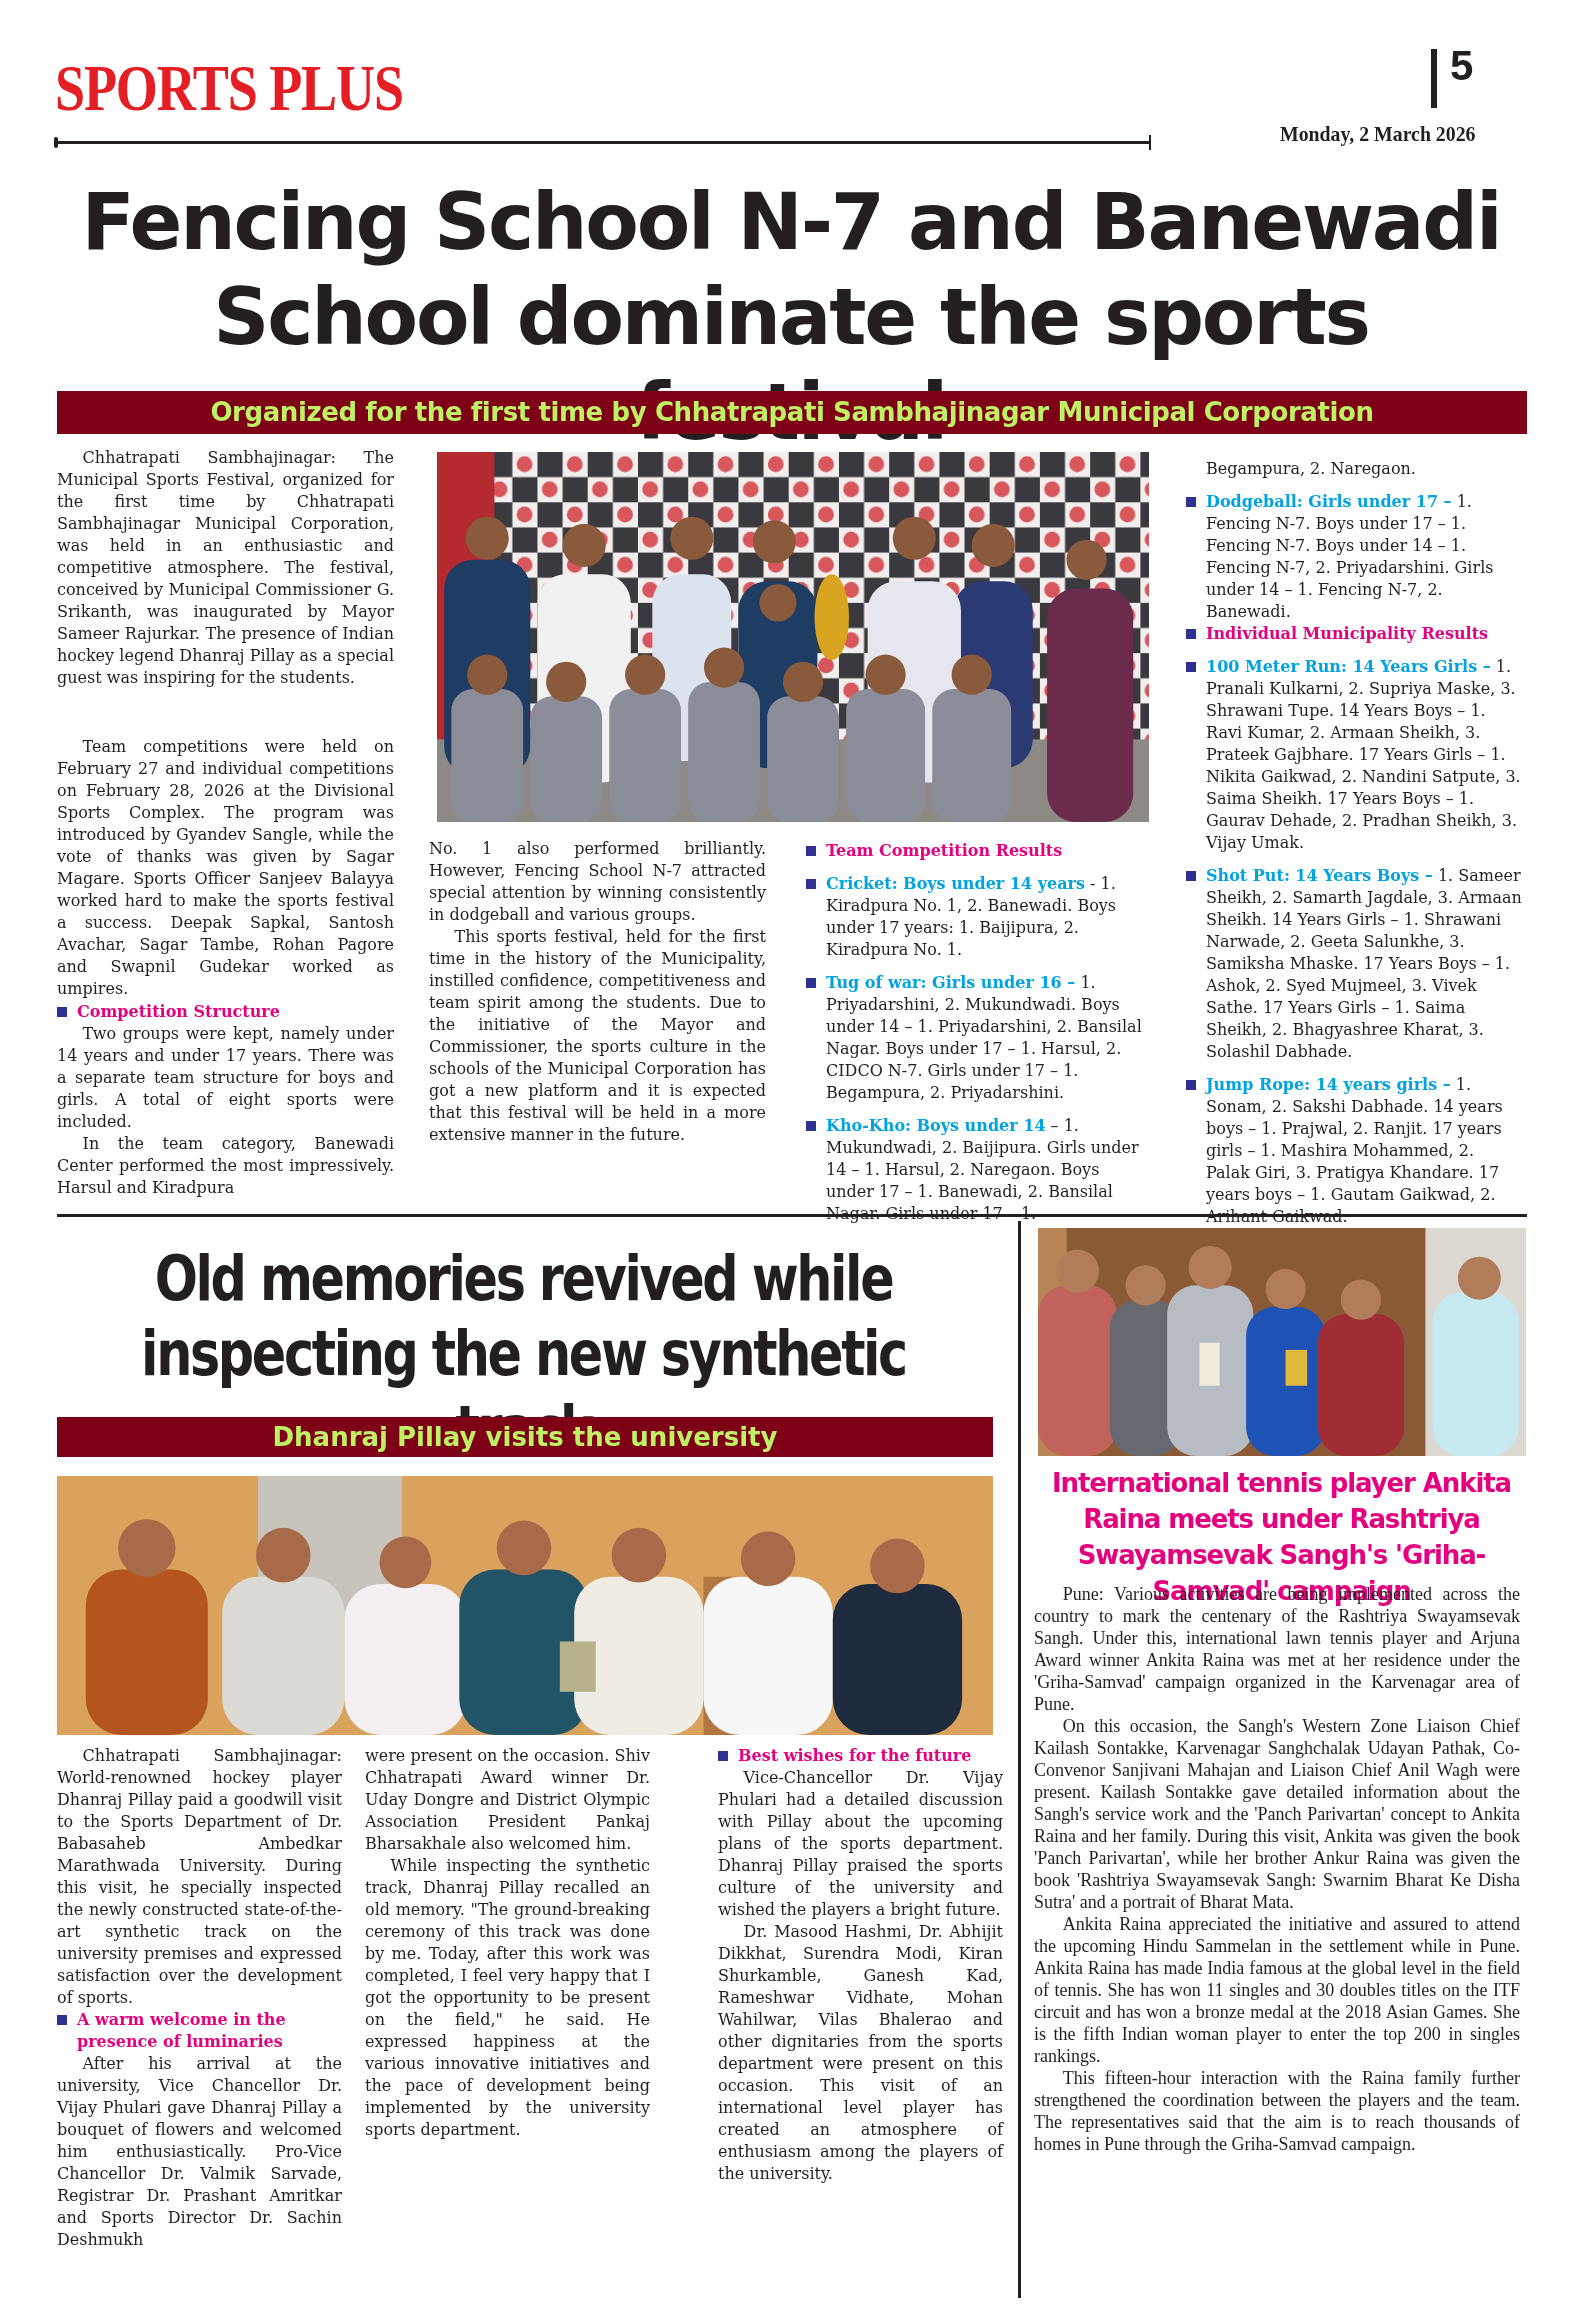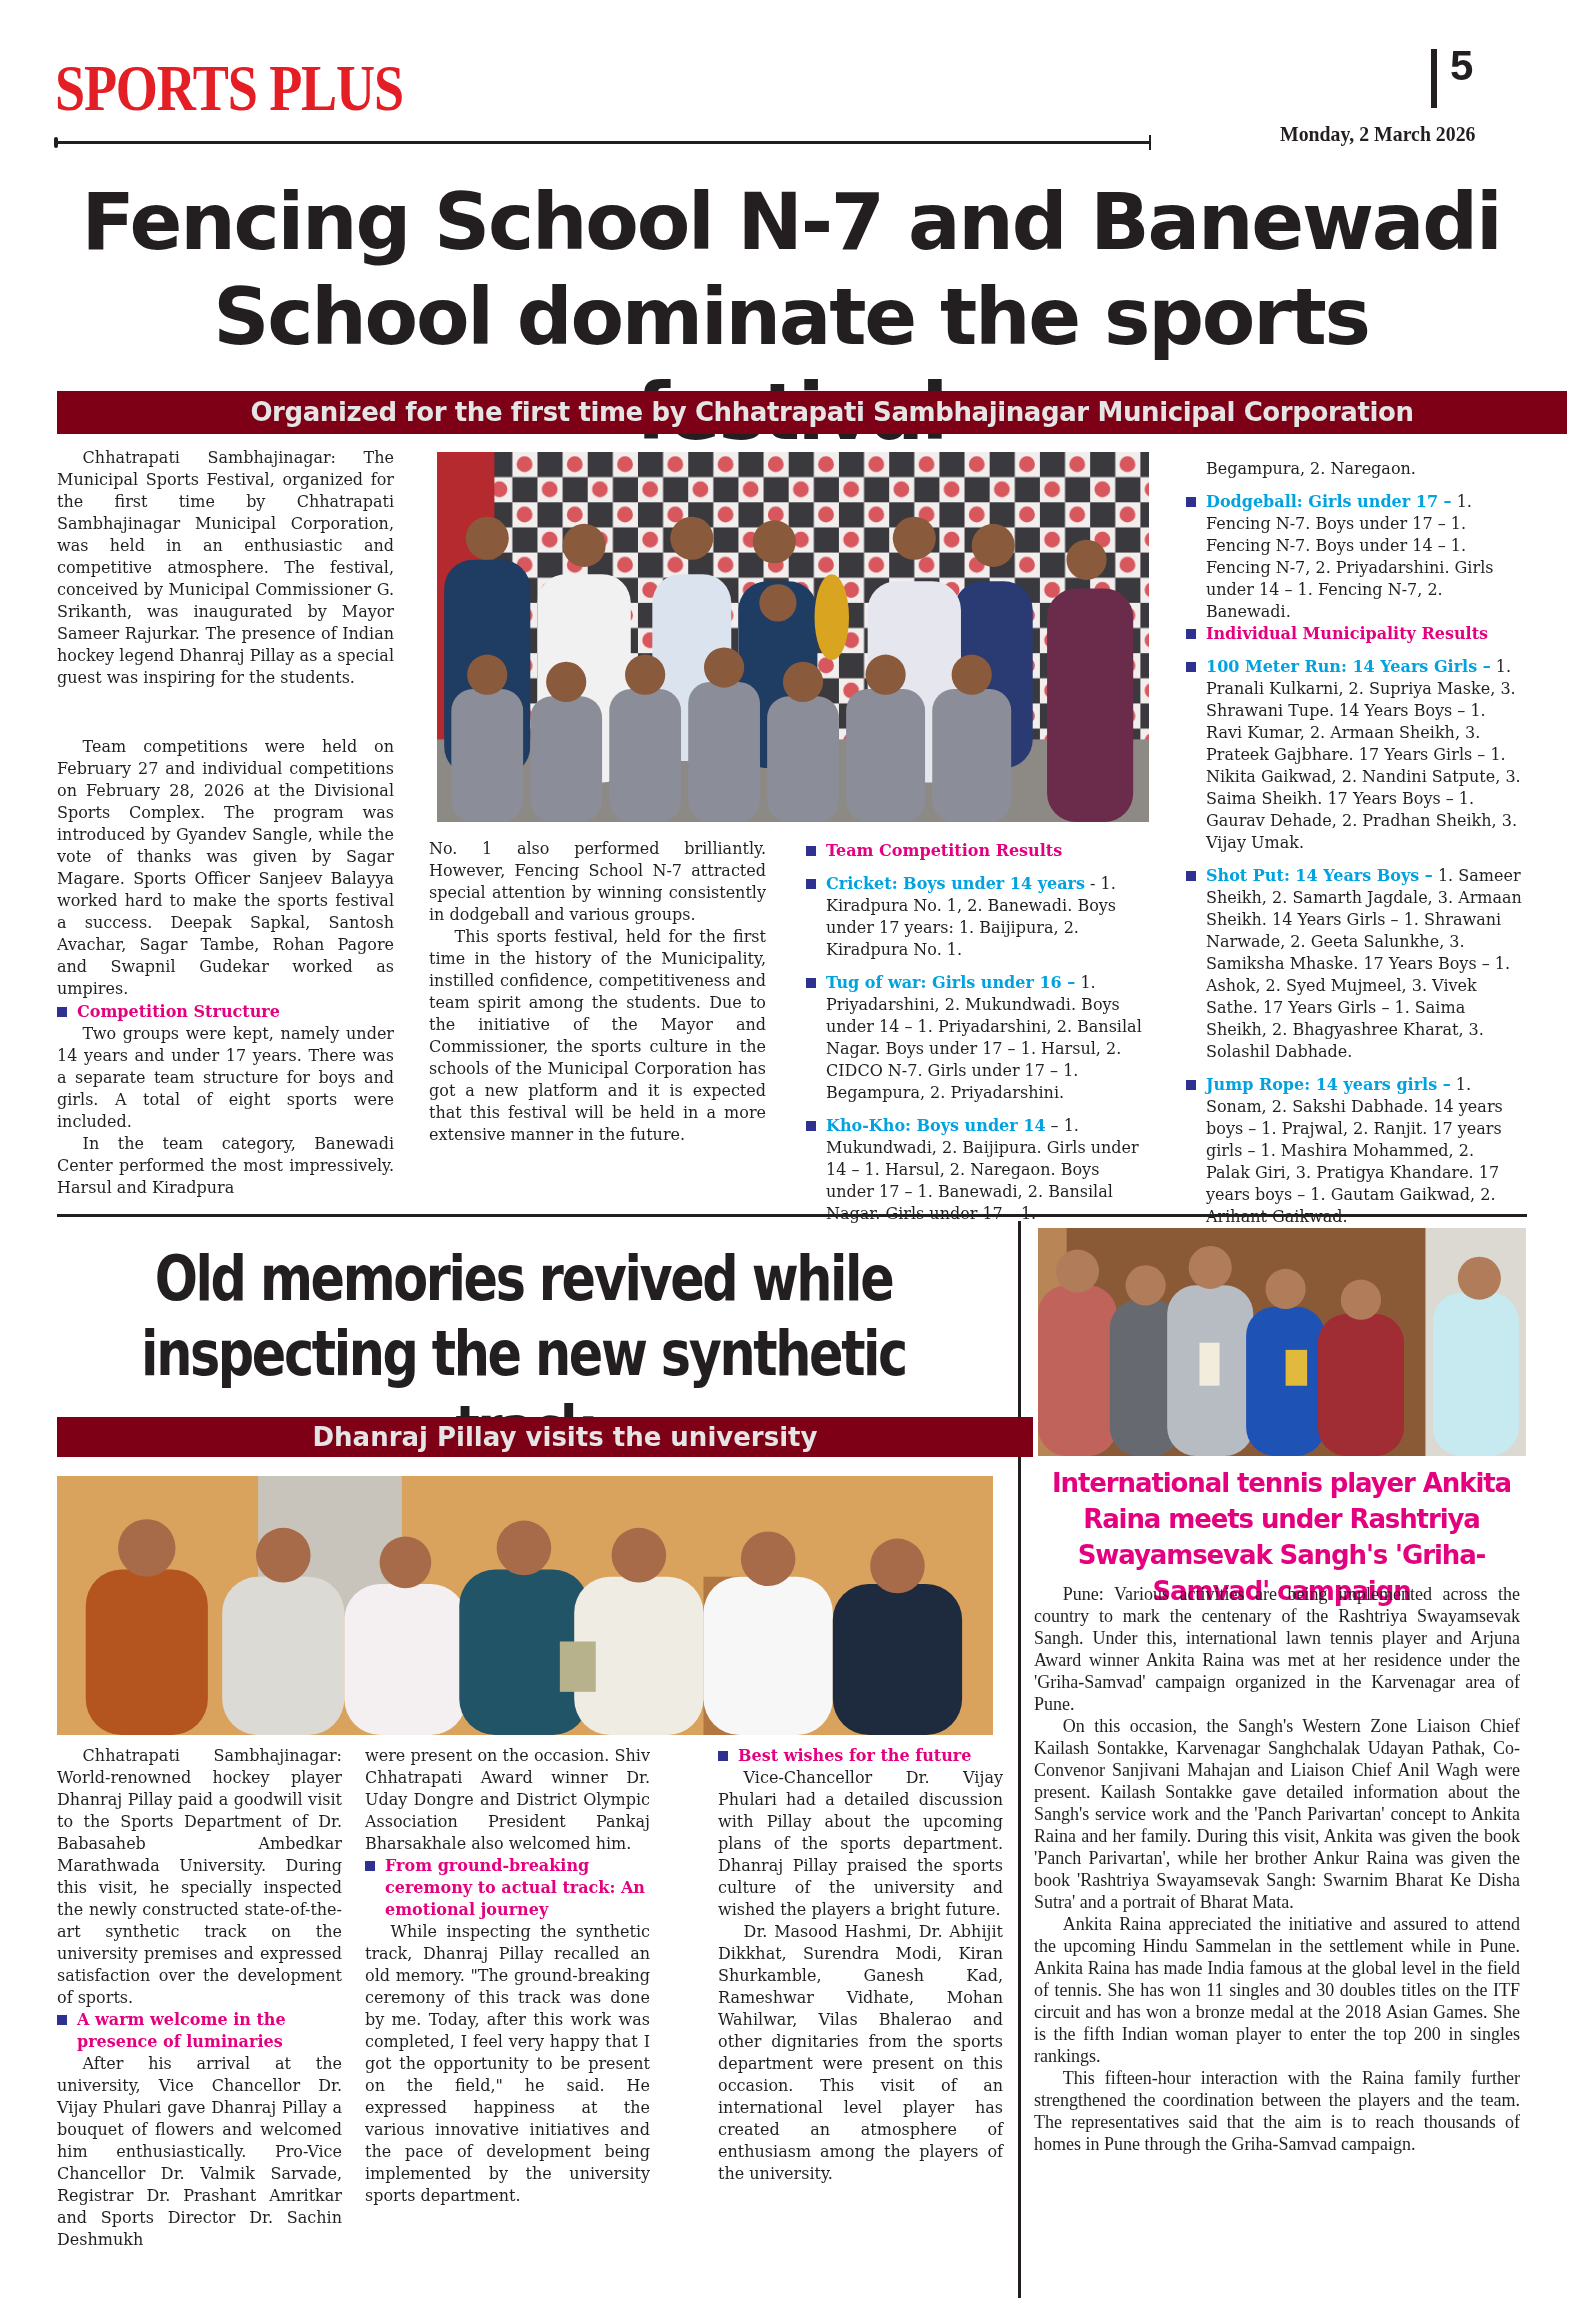--- a/index.html
+++ b/index.html
@@ -10,21 +10,21 @@
   .masthead { left: 55px; top: 55px; font-family: "Liberation Serif", serif; font-weight: bold; color: #e31e24; font-size: 66px; letter-spacing: -1.4px; transform: scaleX(0.82); transform-origin: left top; line-height: 1; }
   .page-bar { left: 1431px; top: 49px; width: 5.7px; height: 59px; background: #231f20; }
   .page-num { left: 1450px; top: 45px; font-family: "Liberation Sans", sans-serif; font-weight: bold; font-size: 42px; line-height: 1; }
   .dateline { left: 1280px; top: 121px; font-family: "Liberation Serif", serif; font-weight: bold; font-size: 22px; transform: scaleX(0.9); transform-origin: left top; }
   .rule-top { left: 57px; top: 141px; width: 1093px; height: 2.9px; background: #231f20; }
   .rule-top::before { content: ""; position: absolute; left: -2.9px; top: -4.3px; width: 3.6px; height: 11.5px; background: #231f20; border-radius: 2.2px; }
   .rule-top::after { content: ""; position: absolute; right: -1.4px; top: -5.7px; width: 2.2px; height: 14.4px; background: #231f20; }
 
   .headline1 { left: 57px; top: 175px; width: 1468px; text-align: center; font-family: "DejaVu Sans", sans-serif; font-weight: bold; font-size: 78px; line-height: 95px; letter-spacing: -2.2px; color: #231f20; }
 
-  .banner { background: #7d0016; color: #e5e5e5; font-family: "DejaVu Sans", sans-serif; font-weight: bold; text-align: center; padding-left: 40px; }
+  .banner { background: #7d0016; color: #bef264; font-family: "DejaVu Sans", sans-serif; font-weight: bold; text-align: center; }
   .banner1 { left: 57px; top: 391px; width: 1470px; height: 43px; font-size: 26px; line-height: 43px; letter-spacing: -0.4px; }
 
   .col { position: absolute; font-family: "DejaVu Serif", serif; font-size: 16px; line-height: 22px; text-align: justify; color: #231f20; }
   .col p { margin: 0; text-indent: 1.6em; }
   .col p.noindent { text-indent: 0; }
   .narrow { font-family: "Liberation Serif", serif; font-size: 18.7px; }
 
   .subhead { display: flex; align-items: flex-start; font-family: "DejaVu Serif", serif; font-weight: bold; color: #e4007f; text-align: left; }
   .sq { flex: 0 0 auto; width: 10px; height: 10px; background: #2e3192; margin-top: 5.7px; margin-right: 10px; }
   .sub-text { flex: 1 1 auto; }
@@ -211,24 +211,20 @@
   <p>Chhatrapati Sambhajinagar: World-renowned hockey player Dhanraj Pillay paid a goodwill visit to the Sports Department of Dr. Babasaheb Ambedkar Marathwada University. During this visit, he specially inspected the newly constructed state-of-the-art synthetic track on the university premises and expressed satisfaction over the development of sports.</p>
   <div class="subhead">
     <span class="sq"></span>
     <span class="sub-text">A warm welcome in the presence of luminaries</span>
   </div>
   <p>After his arrival at the university, Vice Chancellor Dr. Vijay Phulari gave Dhanraj Pillay a bouquet of flowers and welcomed him enthusiastically. Pro-Vice Chancellor Dr. Valmik Sarvade, Registrar Dr. Prashant Amritkar and Sports Director Dr. Sachin Deshmukh</p>
 </div>
 
 <div class="col" style="left:365px; top:1745px; width:285px;">
   <p class="noindent">were present on the occasion. Shiv Chhatrapati Award winner Dr. Uday Dongre and District Olympic Association President Pankaj Bharsakhale also welcomed him.</p>
-  <div class="subhead">
-    <span class="sq"></span>
-    <span class="sub-text">From ground-breaking ceremony to actual track: An emotional journey</span>
-  </div>
   <p>While inspecting the synthetic track, Dhanraj Pillay recalled an old memory. "The ground-breaking ceremony of this track was done by me. Today, after this work was completed, I feel very happy that I got the opportunity to be present on the field," he said. He expressed happiness at the various innovative initiatives and the pace of development being implemented by the university sports department.</p>
 </div>
 
 <div class="col" style="left:718px; top:1745px; width:285px;">
   <div class="subhead">
     <span class="sq"></span>
     <span class="sub-text">Best wishes for the future</span>
   </div>
   <p>Vice-Chancellor Dr. Vijay Phulari had a detailed discussion with Pillay about the upcoming plans of the sports department. Dhanraj Pillay praised the sports culture of the university and wished the players a bright future.</p>
   <p>Dr. Masood Hashmi, Dr. Abhijit Dikkhat, Surendra Modi, Kiran Shurkamble, Ganesh Kad, Rameshwar Vidhate, Mohan Wahilwar, Vilas Bhalerao and other dignitaries from the sports department were present on this occasion. This visit of an international level player has created an atmosphere of enthusiasm among the players of the university.</p>

